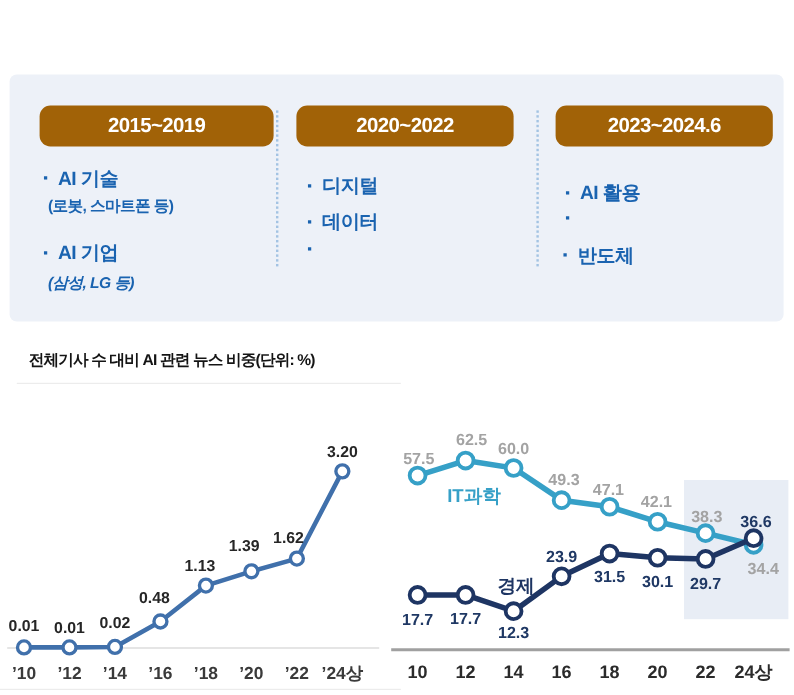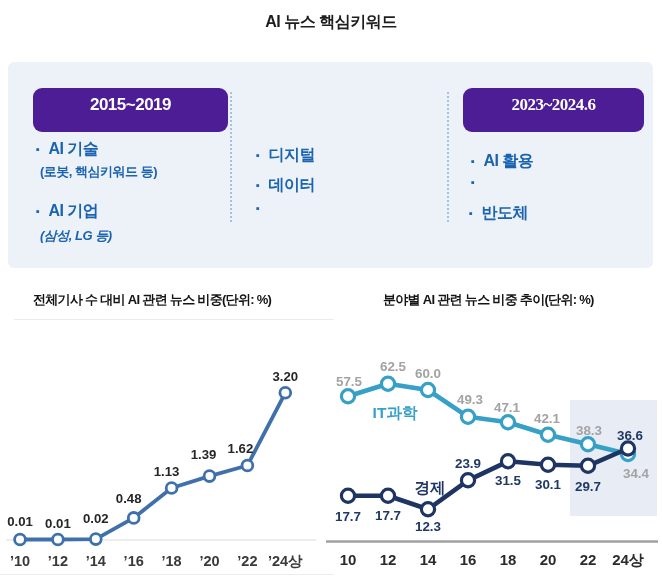--- a/index.html
+++ b/index.html
@@ -16,21 +16,21 @@
   }
   .kw-panel {
     position:absolute; left:8px; top:62px; width:645px; height:206px;
     background:#edf1f8; border-radius:6px;
   }
   .kw-divider {
     position:absolute; top:30px; width:0; height:130px;
     border-left:2px dotted #a3c3e3;
   }
   .period-pill {
-    position:absolute; height:44px; background:#4c1d95; border-radius:9px;
+    position:absolute; height:34px; background:#a16207; border-radius:9px;
     color:#fff; font-size:17px; font-weight:bold; text-align:center;
     line-height:34px; letter-spacing:-0.5px;
   }
   .kw-item {
     position:absolute; display:flex; align-items:center; gap:9px;
     color:#1a63b0; font-size:16px; font-weight:bold; letter-spacing:-0.5px;
     white-space:nowrap;
   }
   .kw-item .bullet { font-size:11px; line-height:1; color:#1a63b0; }
   .kw-note {
@@ -43,66 +43,65 @@
   }
   .hairline { position:absolute; height:1px; background:#ececec; }
   svg.chart { position:absolute; display:block; }
   svg text { font-family:"Liberation Sans","DejaVu Sans",sans-serif; }
 </style>
 </head>
 <body>
 
 <div id="stage">
 
-  <div class="page-title">AI 뉴스 핵심키워드</div>
 
   <div class="kw-panel">
     <div class="kw-divider" style="left:222px;"></div>
     <div class="kw-divider" style="left:439px;"></div>
 
     <div class="period-pill" style="left:25px; top:26px; width:195px;">2015~2019</div>
     <div class="kw-item" style="left:28px; top:77px;">
       <span class="bullet">▪</span>
       <span>AI 기술</span>
     </div>
-    <div class="kw-note" style="left:32px; top:101px;">(로봇, 핵심키워드 등)</div>
+    <div class="kw-note" style="left:32px; top:101px;">(로봇, 스마트폰 등)</div>
     <div class="kw-item" style="left:28px; top:139px;">
       <span class="bullet">▪</span>
       <span>AI 기업</span>
     </div>
     <div class="kw-note" style="left:32px; top:165px;font-style:italic;">(삼성, LG 등)</div>
 
+    <div class="period-pill" style="left:239px; top:26px; width:181px;">2020~2022</div>
     <div class="kw-item" style="left:248px; top:83px;">
       <span class="bullet">▪</span>
       <span>디지털</span>
     </div>
     <div class="kw-item" style="left:248px; top:113px;">
       <span class="bullet">▪</span>
       <span>데이터</span>
     </div>
     <div class="kw-item" style="left:248px; top:141px;">
       <span class="bullet">▪</span>
     </div>
 
-    <div class="period-pill" style="left:455px; top:26px; width:181px;font-family:Liberation Serif, serif;">2023~2024.6</div>
+    <div class="period-pill" style="left:455px; top:26px; width:181px;">2023~2024.6</div>
     <div class="kw-item" style="left:463px; top:89px;">
       <span class="bullet">▪</span>
       <span>AI 활용</span>
     </div>
     <div class="kw-item" style="left:463px; top:115px;">
       <span class="bullet">▪</span>
     </div>
     <div class="kw-item" style="left:461px; top:141px;">
       <span class="bullet">▪</span>
       <span>반도체</span>
     </div>
   </div>
 
-  <div class="chart-subtitle" style="left:33px;">전체기사 수 대비 AI 관련 뉴스 비중(단위: %)</div>
-  <div class="chart-subtitle" style="left:383px;">분야별 AI 관련 뉴스 비중 추이(단위: %)</div>
+  <div class="chart-subtitle" style="left:24px;">전체기사 수 대비 AI 관련 뉴스 비중(단위: %)</div>
 
   <div class="hairline" style="left:14px; top:319px; width:320px;"></div>
   <div class="hairline" style="left:0px; top:574px; width:334px;"></div>
 
   <svg class="chart" style="left:0; top:330px;" width="320" height="249" viewBox="0 0 320 249">
       <line x1="6" y1="210" x2="316" y2="210" stroke="#dcdcdc" stroke-width="1.2"></line>
       <polyline points="20,209.5 57.9,209.5 95.8,209.1 133.7,187.9 171.6,158 209.5,146.1 247.4,135.5 285.3,62.8" fill="none" stroke="#4070ab" stroke-width="3.8" stroke-linejoin="round" stroke-linecap="round"></polyline>
       <circle cx="20" cy="209.5" r="5.4" fill="#fff" stroke="#4070ab" stroke-width="2.8"></circle>
       <circle cx="57.9" cy="209.5" r="5.4" fill="#fff" stroke="#4070ab" stroke-width="2.8"></circle>
       <circle cx="95.8" cy="209.1" r="5.4" fill="#fff" stroke="#4070ab" stroke-width="2.8"></circle>

